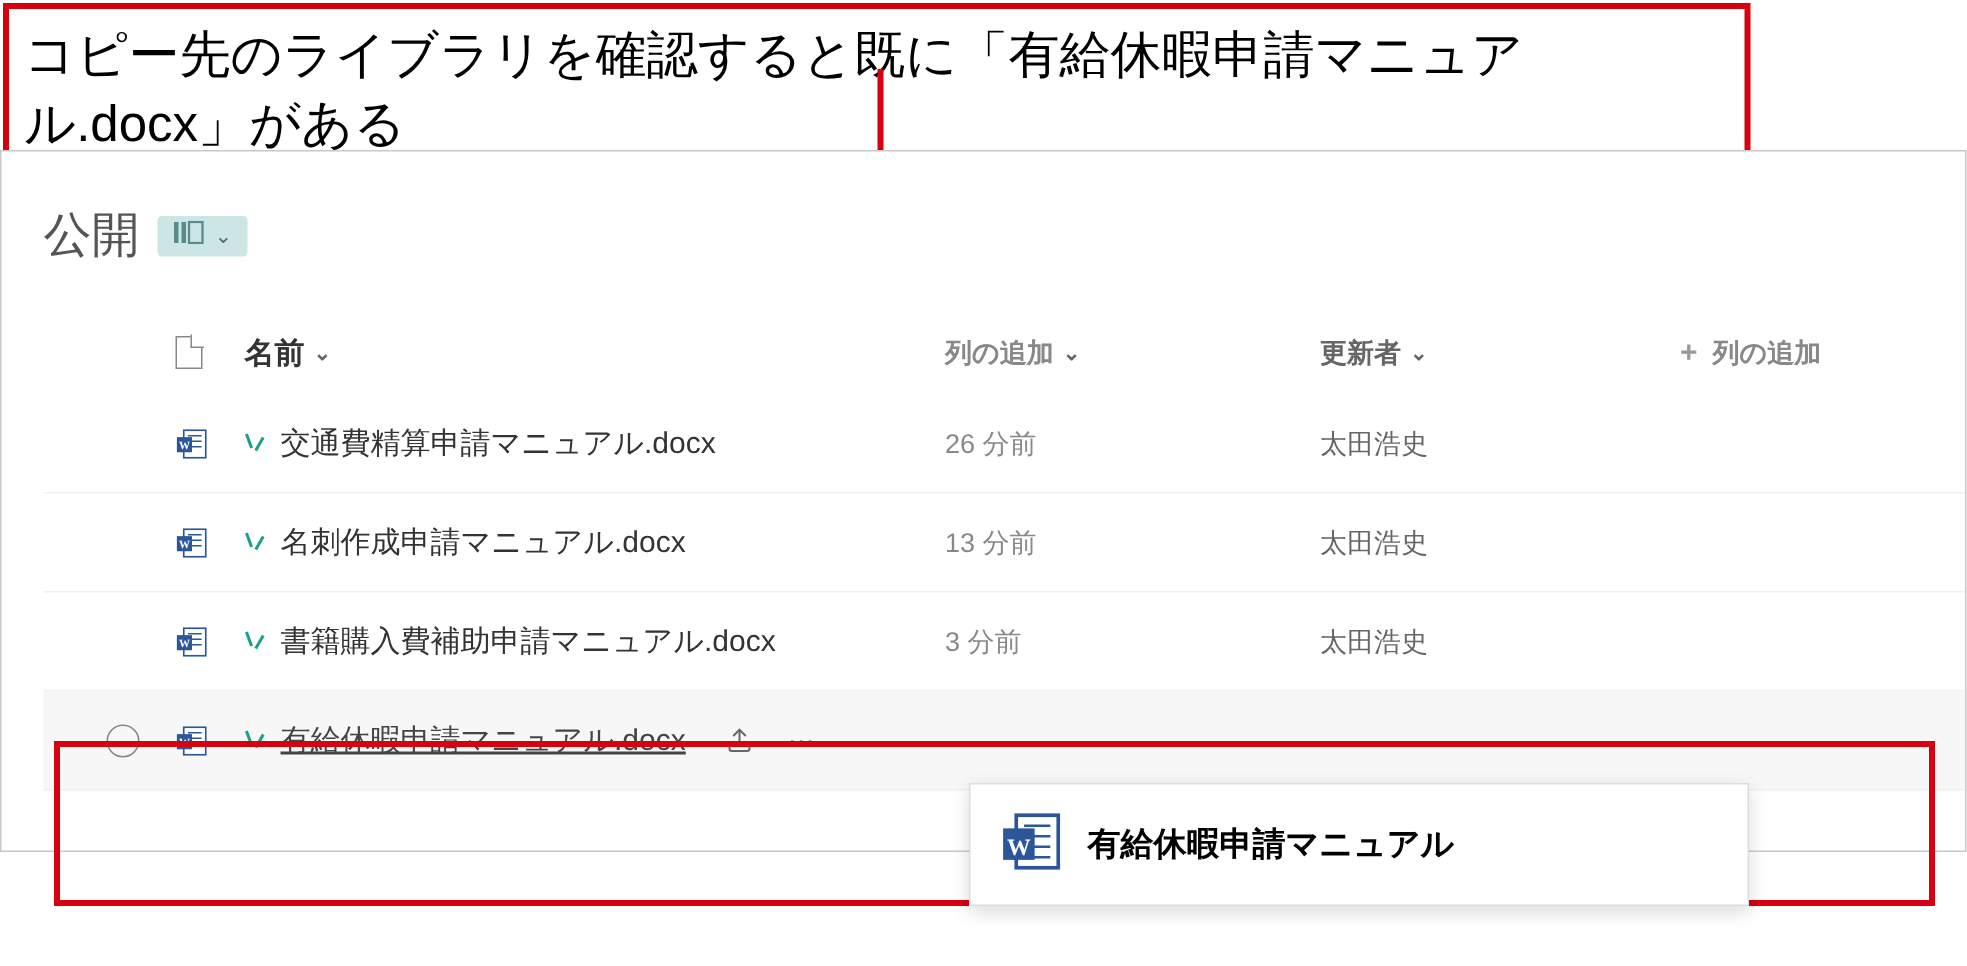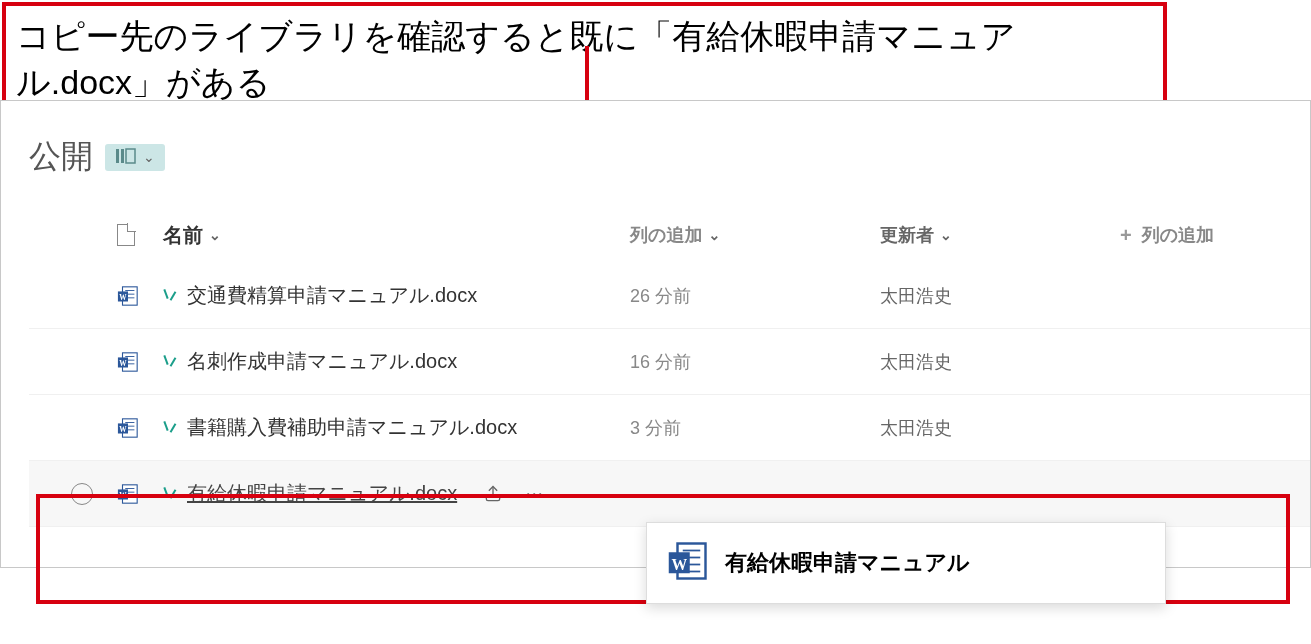--- a/index.html
+++ b/index.html
@@ -216,21 +216,21 @@
               <line x1="9" y1="14" x2="19" y2="14" stroke="#2b579a"></line>
               <rect x="1" y="7" width="11" height="11" fill="#2b579a"></rect>
               <text x="6.5" y="16" font-size="8" fill="#fff" text-anchor="middle" font-family="Segoe UI" font-weight="bold">W</text>
             </svg>
         </span>
       </div>
       <div class="col-name">
         <span class="spark"></span>
         <span class="filename">名刺作成申請マニュアル.docx</span>
       </div>
-      <div class="col-mod">16 分前</div>
+      <div class="col-mod">13 分前</div>
       <div class="col-by">太田浩史</div>
       <div class="col-add"></div>
     </div>
 
     <div class="data-row">
       <div class="col-sel"></div>
       <div class="col-icon">
         <span class="word-icon">
           <svg viewBox="0 0 24 24">
               <rect x="6" y="2" width="16" height="20" fill="#fff" stroke="#2b579a" stroke-width="1.2"></rect>

